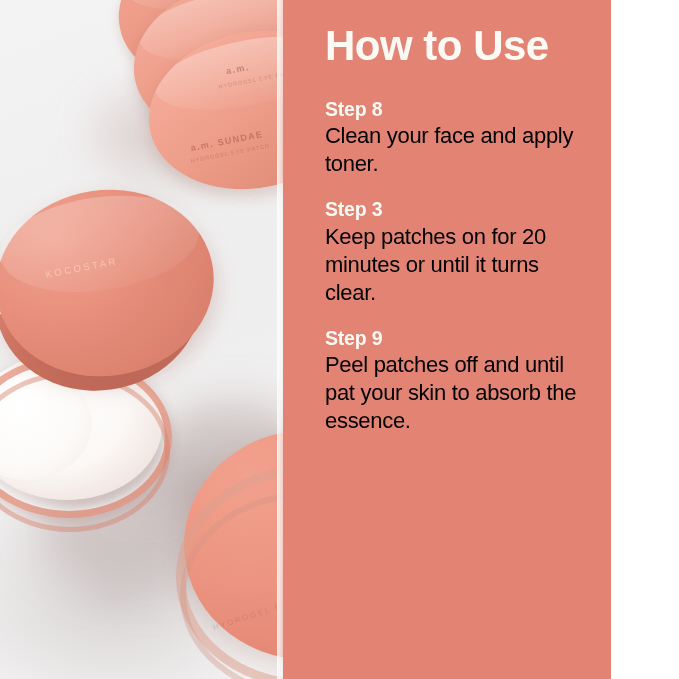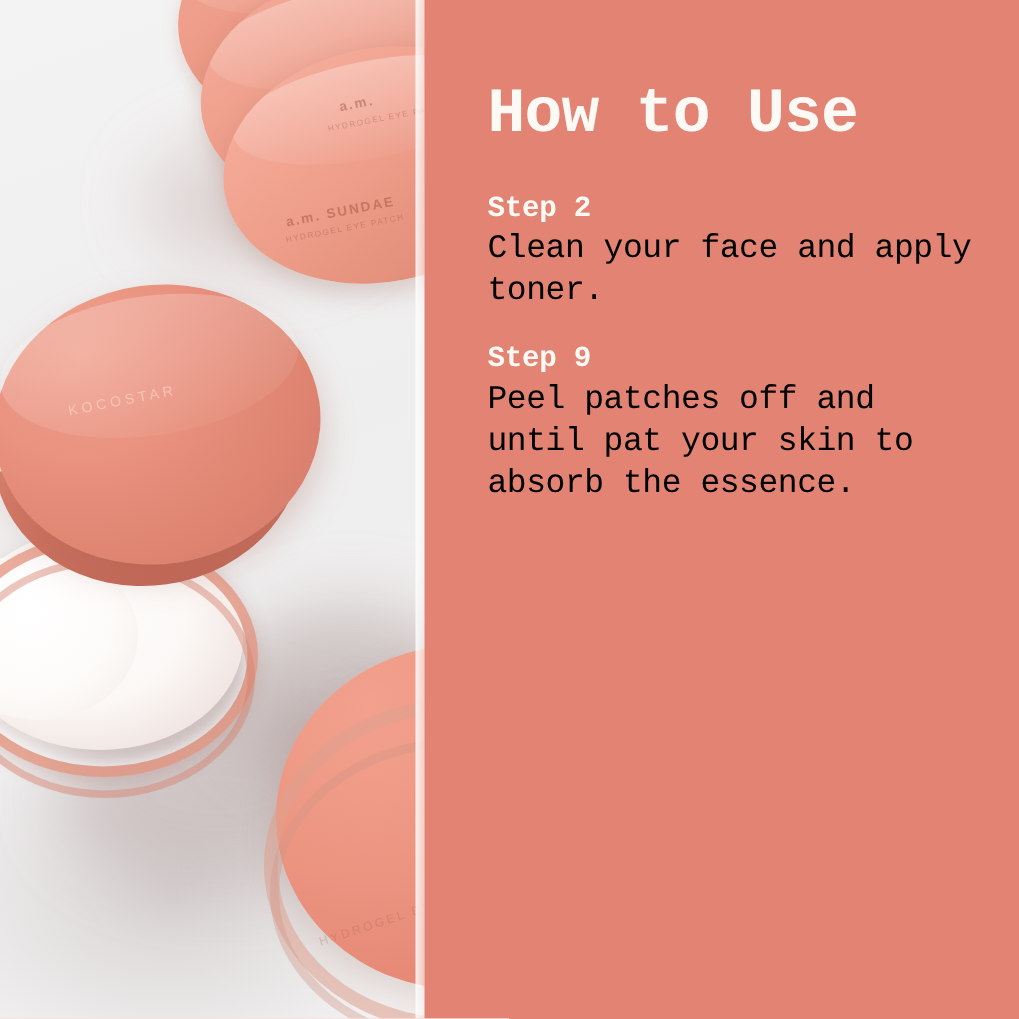--- a/index.html
+++ b/index.html
@@ -202,26 +202,25 @@
     position: absolute;
     left: 277px; top: 0;
     width: 7px; height: 679px;
     background: linear-gradient(90deg, rgba(255,255,255,0.85) 0%, rgba(246,244,244,0.5) 100%);
   }
 
   
   #text-panel {
     position: absolute;
     left: 283px; top: 0;
-    width: 396px;
+    width: 328px;
     height: 679px;
     background: #e28373;
     box-sizing: border-box;
-    padding: 54px 26px 10px 42px;
-    font-family: Liberation Mono, monospace;
+    padding: 24px 26px 10px 42px;
   }
   #page-title {
     color: #fdfaf5;
     font-size: 42px;
     font-weight: bold;
     letter-spacing: -0.5px;
     line-height: 1.05;
     margin: 0 0 30px 0;
   }
   .step-block {
@@ -288,25 +287,29 @@
 
   </div>
 
   <div id="divider"></div>
 
   <div id="text-panel">
 
     <h1 id="page-title">How to Use</h1>
 
     <div class="step-block">
-      <p class="step-label">Step 2</p>
+      <p class="step-label">Step 8</p>
       <p class="step-text">Clean your face and apply toner.</p>
     </div>
 
 
+    <div class="step-block">
+      <p class="step-label">Step 3</p>
+      <p class="step-text">Keep patches on for 20 minutes or until it turns clear.</p>
+    </div>
 
     <div class="step-block">
       <p class="step-label">Step 9</p>
       <p class="step-text">Peel patches off and until pat your skin to absorb the essence.</p>
     </div>
 
   </div>
 
 </div>
 

